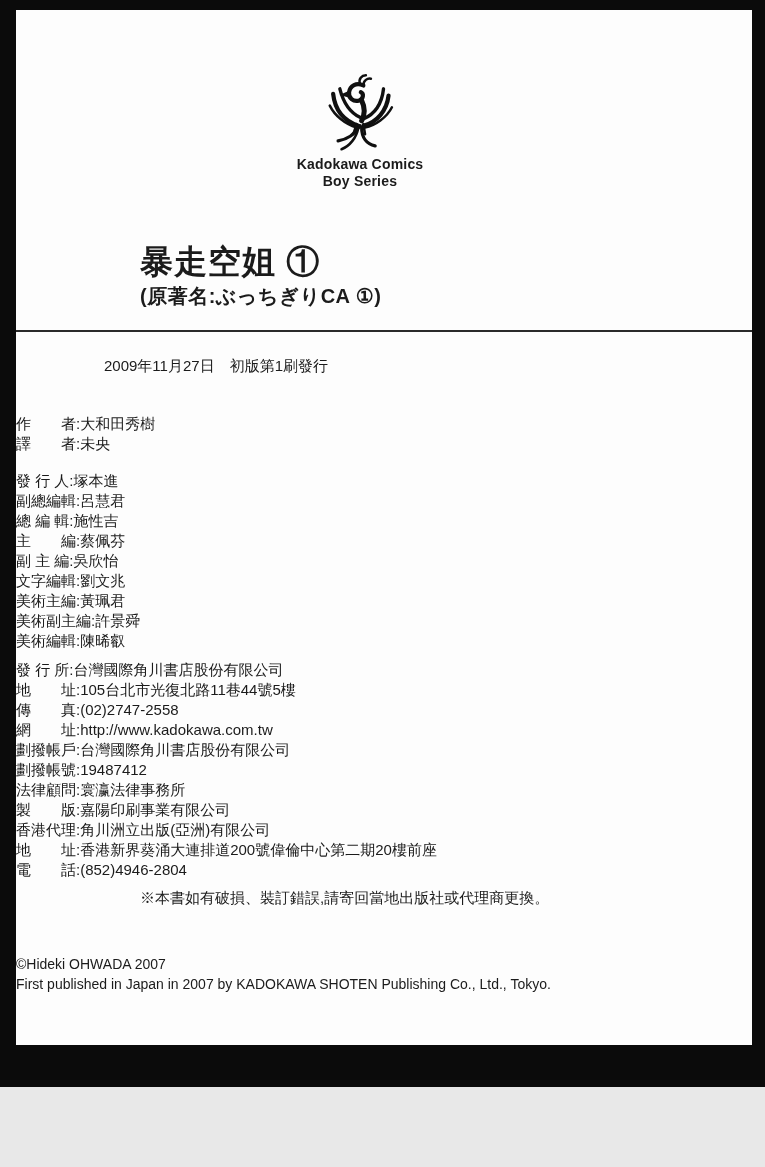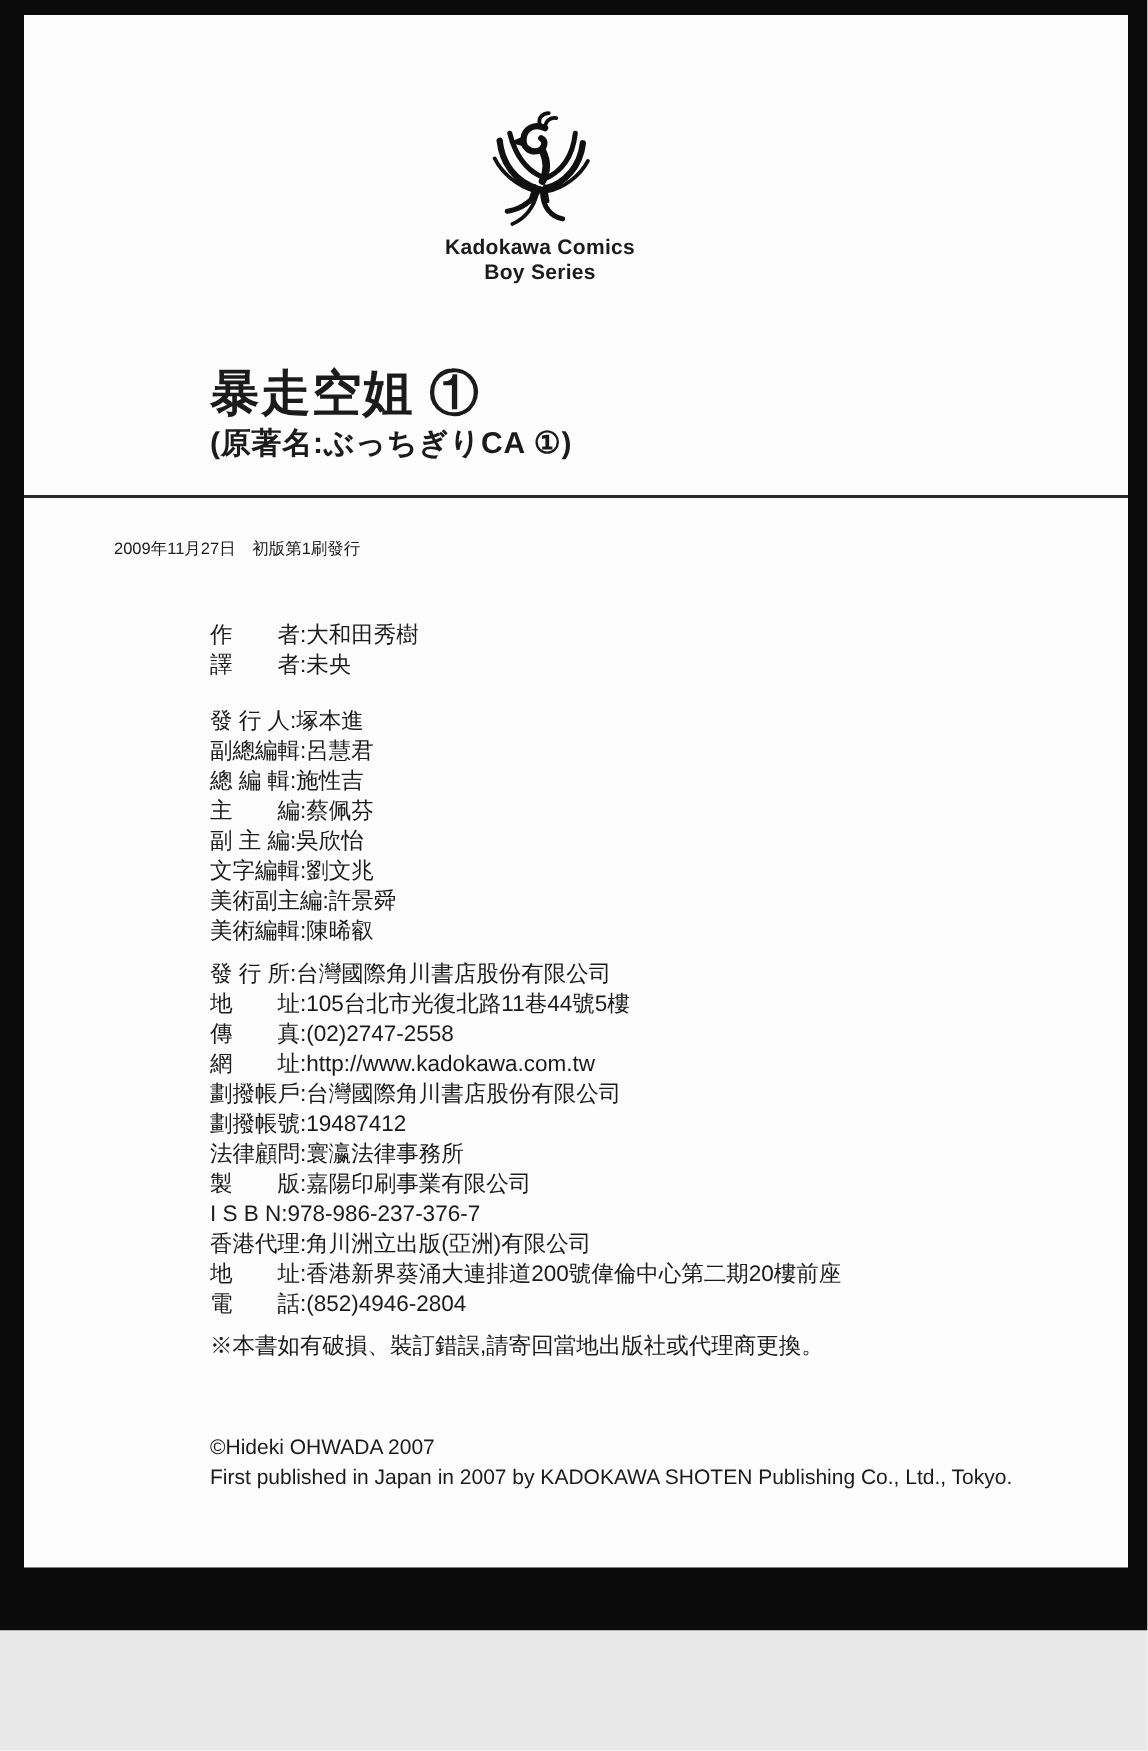--- a/index.html
+++ b/index.html
@@ -11,22 +11,22 @@
     font-family:"Liberation Sans", sans-serif;
     overflow:hidden; position:relative;
   }
   .logo-area { margin-top:62px; text-align:center; transform:translateX(-24px); }
   .logo-area svg { display:block; margin:0 auto; }
   .brand-line { font-size:14px; font-weight:bold; line-height:17px; letter-spacing:0.2px; }
   .title-area { margin:54px 0 0 124px; }
   .book-title { font-size:33px; font-weight:bold; line-height:36px; margin:0; letter-spacing:1px; }
   .orig-title { font-size:20px; line-height:24px; margin-top:4px; font-weight:bold; letter-spacing:0.5px; }
   .rule { margin-top:22px; height:2px; background:#2b2b2b; width:100%; }
-  .date-line { margin:24px 0 0 60px; font-size:11px; line-height:20px; white-space:pre; }
-  .block { margin-left:124px; font-size:15px; }
+  .date-line { margin:24px 0 0 88px; font-size:15px; line-height:20px; white-space:pre; }
+  .block { font-size:15px; }
   .block .line { line-height:20px; white-space:pre; }
   .block-author { margin-top:38px; }
   .block-staff { margin-top:17px; }
   .block-pub { margin-top:9px; }
   .block-hk { margin-top:0px; }
   .notice { margin:8px 0 0 124px; font-size:15px; line-height:20px; white-space:pre; }
   .block-copy { margin-top:46px; font-size:14px; }
   .block-copy .line { line-height:20px; }
 </style>
 </head>
@@ -74,34 +74,34 @@
     <div class="line">譯　　者:未央</div>
   </div>
 
   <div class="block block-staff">
     <div class="line">發 行 人:塚本進</div>
     <div class="line">副總編輯:呂慧君</div>
     <div class="line">總 編 輯:施性吉</div>
     <div class="line">主　　編:蔡佩芬</div>
     <div class="line">副 主 編:吳欣怡</div>
     <div class="line">文字編輯:劉文兆</div>
+    <div class="line">美術主編:黃珮君</div>
     <div class="line">美術副主編:許景舜</div>
     <div class="line">美術編輯:陳晞叡</div>
   </div>
 
   <div class="block block-pub">
     <div class="line">發 行 所:台灣國際角川書店股份有限公司</div>
     <div class="line">地　　址:105台北市光復北路11巷44號5樓</div>
     <div class="line">傳　　真:(02)2747-2558</div>
     <div class="line">網　　址:http://www.kadokawa.com.tw</div>
     <div class="line">劃撥帳戶:台灣國際角川書店股份有限公司</div>
     <div class="line">劃撥帳號:19487412</div>
     <div class="line">法律顧問:寰瀛法律事務所</div>
     <div class="line">製　　版:嘉陽印刷事業有限公司</div>
-    <div class="line">I S B N:978-986-237-376-7</div>
   </div>
 
   <div class="block block-hk">
     <div class="line">香港代理:角川洲立出版(亞洲)有限公司</div>
     <div class="line">地　　址:香港新界葵涌大連排道200號偉倫中心第二期20樓前座</div>
     <div class="line">電　　話:(852)4946-2804</div>
   </div>
 
   <div class="notice">※本書如有破損、裝訂錯誤,請寄回當地出版社或代理商更換。</div>
 

